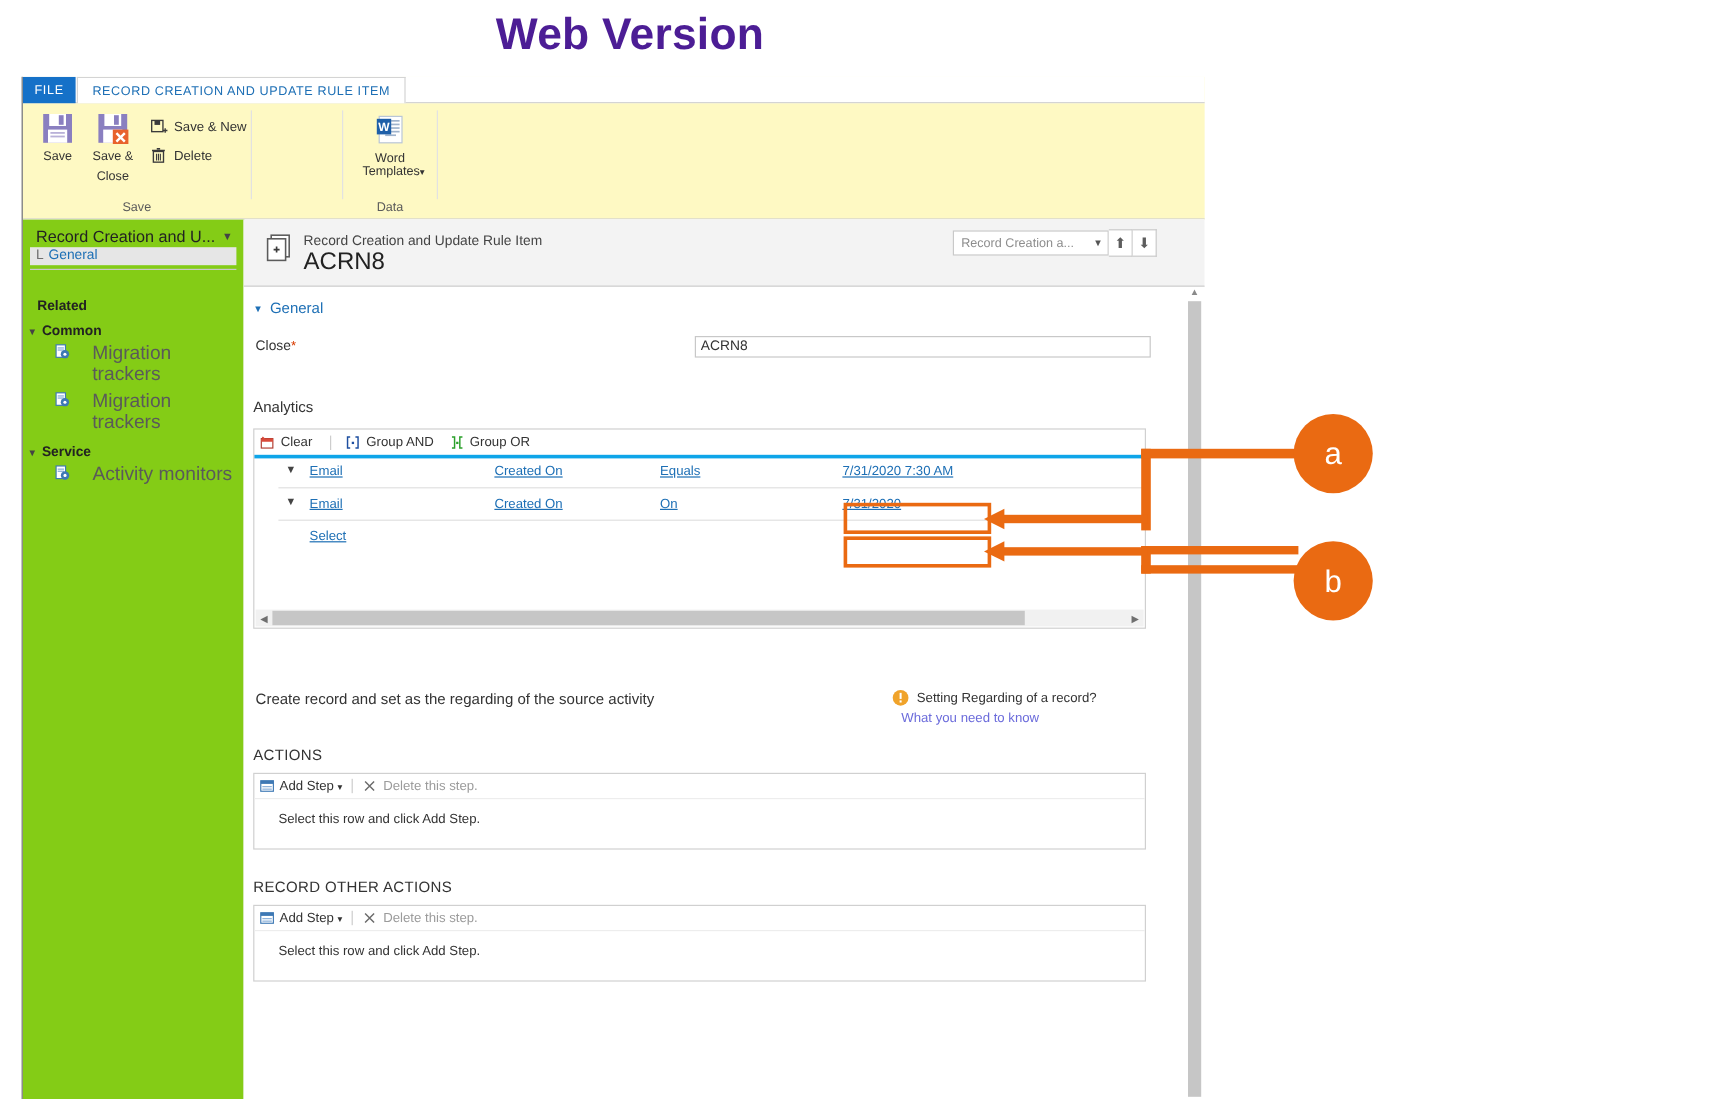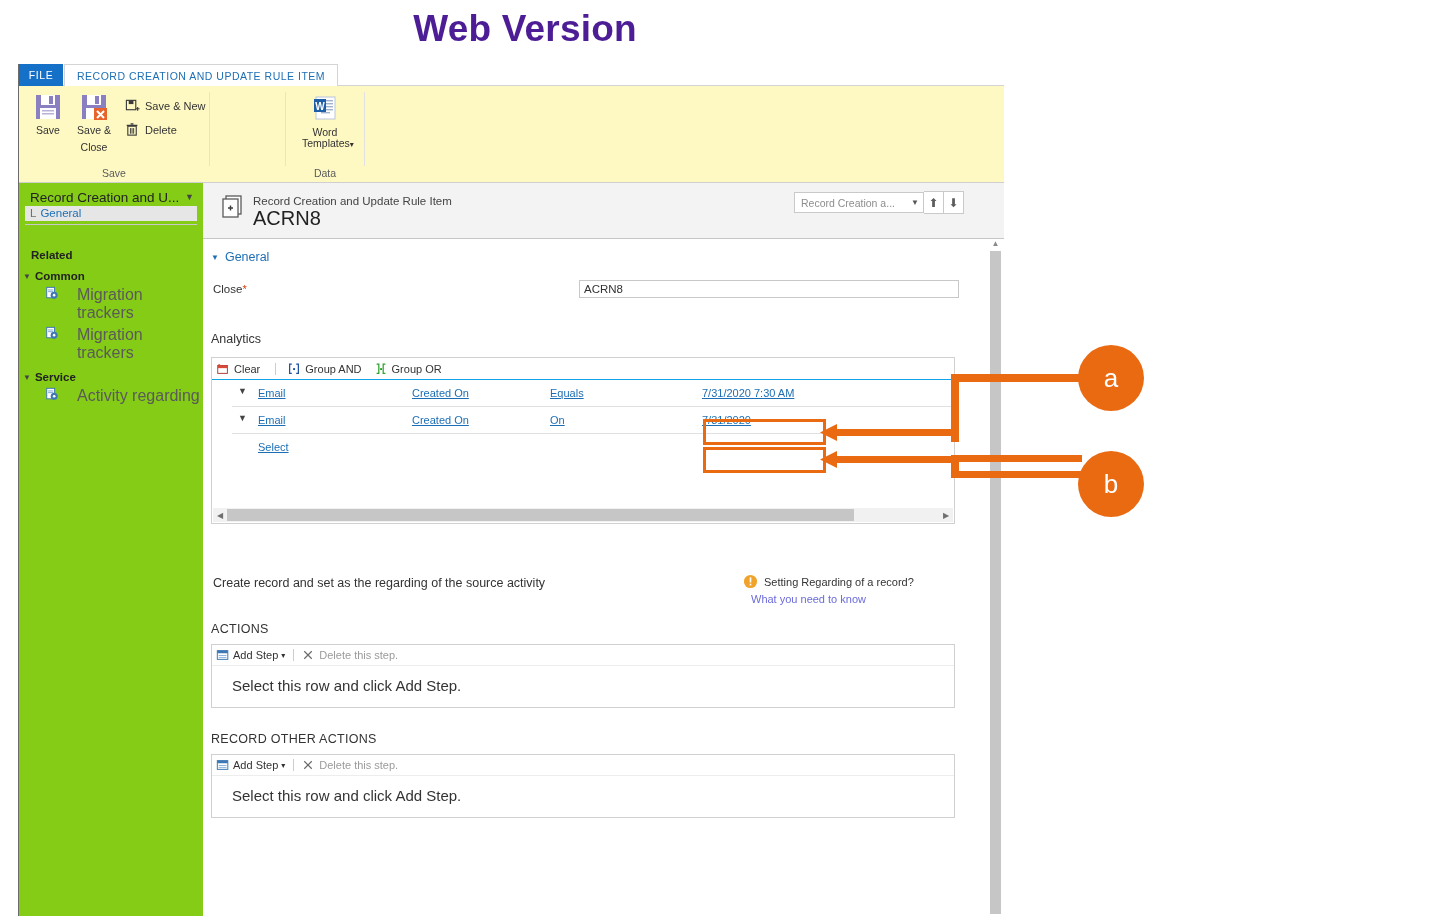--- a/index.html
+++ b/index.html
@@ -89,21 +89,21 @@
   .finput{
     position:absolute;left:368px;top:0;width:380px;height:18px;border:1px solid #c8c8c8;
     background:#fff;font-size:11.5px;color:#333;padding:0 4px;line-height:18px;
     font-family:"Liberation Sans", sans-serif;box-sizing:border-box;
   }
   .cond-label{margin-top:32px;font-size:12.5px;color:#333;}
   .cond-box{
     margin-top:11px;width:742px;height:165px;border:1px solid #d0d0d0;background:#fff;position:relative;
   }
   .cond-toolbar{
-    height:21px;border-bottom:1px solid #0ea5e9;display:flex;align-items:center;gap:0;padding-left:4px;
+    height:21px;border-bottom:3px solid #0ea5e9;display:flex;align-items:center;gap:0;padding-left:4px;
   }
   .cbtn{display:flex;align-items:center;gap:4px;font-size:11px;color:#333;margin-right:12px;}
   .cbar-sep{width:1px;height:12px;background:#cdcdcd;margin:0 11px 0 3px;}
   .grid{position:absolute;left:20px;top:22px;right:1px;}
   .grow{height:26px;border-bottom:1px solid #e0e0e0;display:flex;align-items:center;position:relative;}
   .grow .chev{position:absolute;left:6px;top:6px;font-size:9px;color:#444;}
   .cell{position:absolute;font-size:11px;color:#1d6fb5;text-decoration:underline;white-space:nowrap;}
   .c1{left:26px;} .c2{left:180px;} .c3{left:318px;} .c4{left:470px;}
   .hscroll{
     position:absolute;left:1px;right:1px;bottom:1px;height:14px;background:#f1f1f1;
@@ -115,21 +115,21 @@
   .regard{margin-top:50px;position:relative;height:42px;}
   .regard-txt{position:absolute;left:2px;top:2px;font-size:12.5px;color:#333;}
   .warn{position:absolute;left:532px;top:0;display:flex;align-items:center;gap:6px;font-size:11px;color:#333;}
   .warn-link{position:absolute;left:540px;top:19px;font-size:11px;color:#6b6bdb;}
   .caps{margin-top:6px;font-size:12.5px;color:#333;letter-spacing:.3px;}
   .action-box{margin-top:8px;width:742px;height:62px;border:1px solid #d0d0d0;background:#fff;position:relative;}
   .action-bar{height:20px;display:flex;align-items:center;padding-left:4px;gap:0;border-bottom:1px solid #ededed;}
   .astep{display:flex;align-items:center;gap:3px;font-size:11px;color:#333;}
   .adel{display:flex;align-items:center;gap:5px;font-size:11px;color:#9b9b9b;}
   .a-sep{width:1px;height:12px;background:#cdcdcd;margin:0 8px;}
-  .action-row{position:absolute;left:0;top:32px;font-size:15px;color:#333;padding-left:20px;}
+  .action-row{position:absolute;left:0;top:32px;font-size:11px;color:#333;padding-left:20px;}
   
   .anno{position:absolute;left:0;top:0;width:1443px;height:916px;pointer-events:none;}
   .hl{position:absolute;border:3px solid #EA6A12;box-sizing:border-box;}
   .badge{
     position:absolute;width:66px;height:66px;border-radius:50%;background:#EA6A12;
     color:#fff;font-size:26px;display:flex;align-items:center;justify-content:center;
   }
   .lead{position:absolute;background:#EA6A12;}
 </style>
 </head>
@@ -267,21 +267,21 @@
         <span>Service</span>
       </div>
       <div class="nav-item">
         <svg class="svgi" width="14" height="14" viewBox="0 0 16 16">
           <rect x="2" y="1.5" width="9" height="12" fill="#fff" stroke="#3d78b4" stroke-width="1.1"></rect>
           <rect x="3.5" y="4" width="6" height="1" fill="#6f9fd0"></rect>
           <rect x="3.5" y="6" width="6" height="1" fill="#6f9fd0"></rect>
           <circle cx="10.5" cy="10.5" r="4" fill="#3d78b4"></circle>
           <circle cx="10.5" cy="10.5" r="1.5" fill="#fff"></circle>
         </svg>
-        <span>Activity regarding</span>
+        <span>Activity monitors</span>
       </div>
     </div>
 
     <div class="form">
 
       <div class="form-top">
         <svg class="rec-icon" width="28" height="28" viewBox="0 0 28 28">
           <rect x="7" y="2" width="15" height="18" fill="#fff" stroke="#5b5b5b" stroke-width="1.3"></rect>
           <rect x="4" y="5" width="15" height="18" fill="#fff" stroke="#5b5b5b" stroke-width="1.3"></rect>
           <path d="M9 14 h5 M11.5 11.5 v5" stroke="#3b3b3b" stroke-width="1.4"></path>

